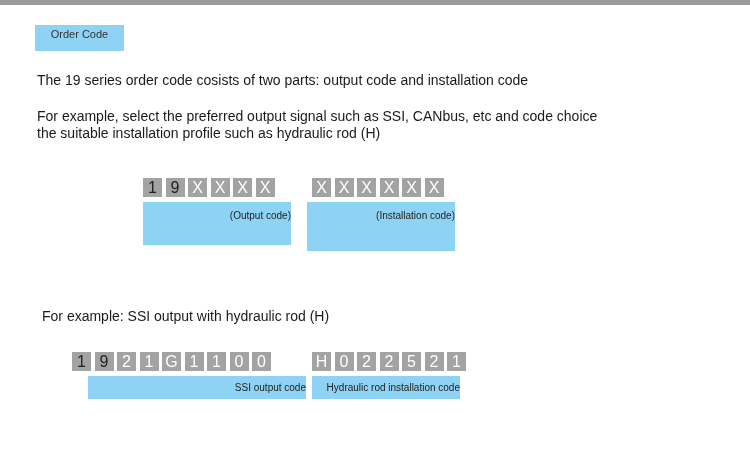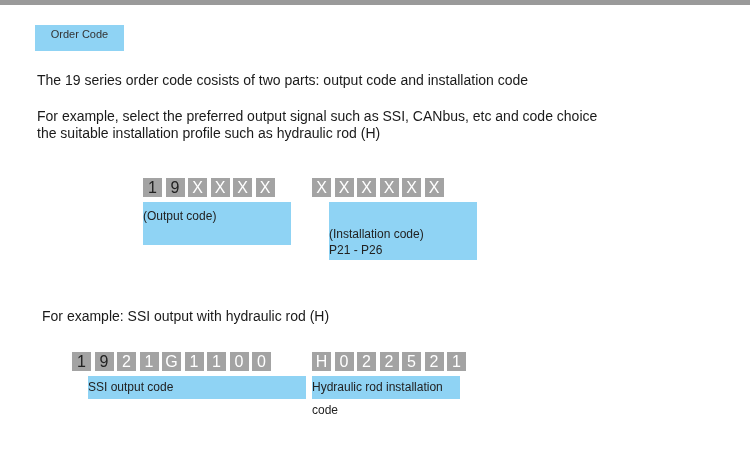--- a/index.html
+++ b/index.html
@@ -3,21 +3,21 @@
 <meta charset="utf-8">
 <style>
   html, body { margin: 0; padding: 0; }
   body { width: 750px; height: 450px; background: #ffffff; position: relative; overflow: hidden; font-family: "Liberation Sans", sans-serif; color: #222; }
   .topbar { position: absolute; left: 0; top: 0; width: 750px; height: 5px; background: #9a9a9a; }
   .tag { position: absolute; left: 35px; top: 25px; width: 89px; height: 26px; background: #8fd3f4; font-size: 11px; line-height: 18px; text-align: center; color: #333; }
   .p { position: absolute; left: 37px; font-size: 14px; color: #1a1a1a; }
   .row { position: absolute; display: flex; }
   .cell { width: 19px; height: 19px; background: #a3a3a3; color: #fff; font-size: 16px; line-height: 19px; text-align: center; margin-right: 3.5px; }
   .cell.dark { color: #222; }
-  .blue { position: absolute; background: #8fd3f4; color: #222; text-align: left; font-size: 12px; }
+  .blue { position: absolute; background: #8fd3f4; color: #222; text-align: right; font-size: 10px; }
 </style>
 </head>
 <body>
 
 <div class="topbar"></div>
 <div class="tag">Order Code</div>
 
 <div class="p" style="top:72px">The 19 series order code cosists of two parts: output code and installation code</div>
 <div class="p" style="top:108px">For example, select the preferred output signal such as SSI, CANbus, etc and code choice</div>
 <div class="p" style="top:125px">the suitable installation profile such as hydraulic rod (H)</div>
@@ -35,23 +35,22 @@
   <div class="cell">X</div>
   <div class="cell">X</div>
   <div class="cell">X</div>
   <div class="cell">X</div>
   <div class="cell">X</div>
 </div>
 
 <div class="blue" style="left:143px; top:202px; width:148px; height:43px; line-height:16px; padding-top:6px; box-sizing:border-box">
   <div>(Output code)</div>
 </div>
-<div class="blue" style="left:329px; top:202px; width:148px; height:58px; line-height:16px; padding-top:24px; box-sizing:border-box">
+<div class="blue" style="left:307px; top:202px; width:148px; height:49px; line-height:16px; padding-top:6px; box-sizing:border-box">
   <div>(Installation code)</div>
-  <div>P21 - P26</div>
 </div>
 
 <div class="p" style="left:42px; top:308px">For example: SSI output with hydraulic rod (H)</div>
 
 <div class="row" style="left:72px; top:352px">
   <div class="cell dark">1</div>
   <div class="cell dark">9</div>
   <div class="cell">2</div>
   <div class="cell">1</div>
   <div class="cell">G</div>

